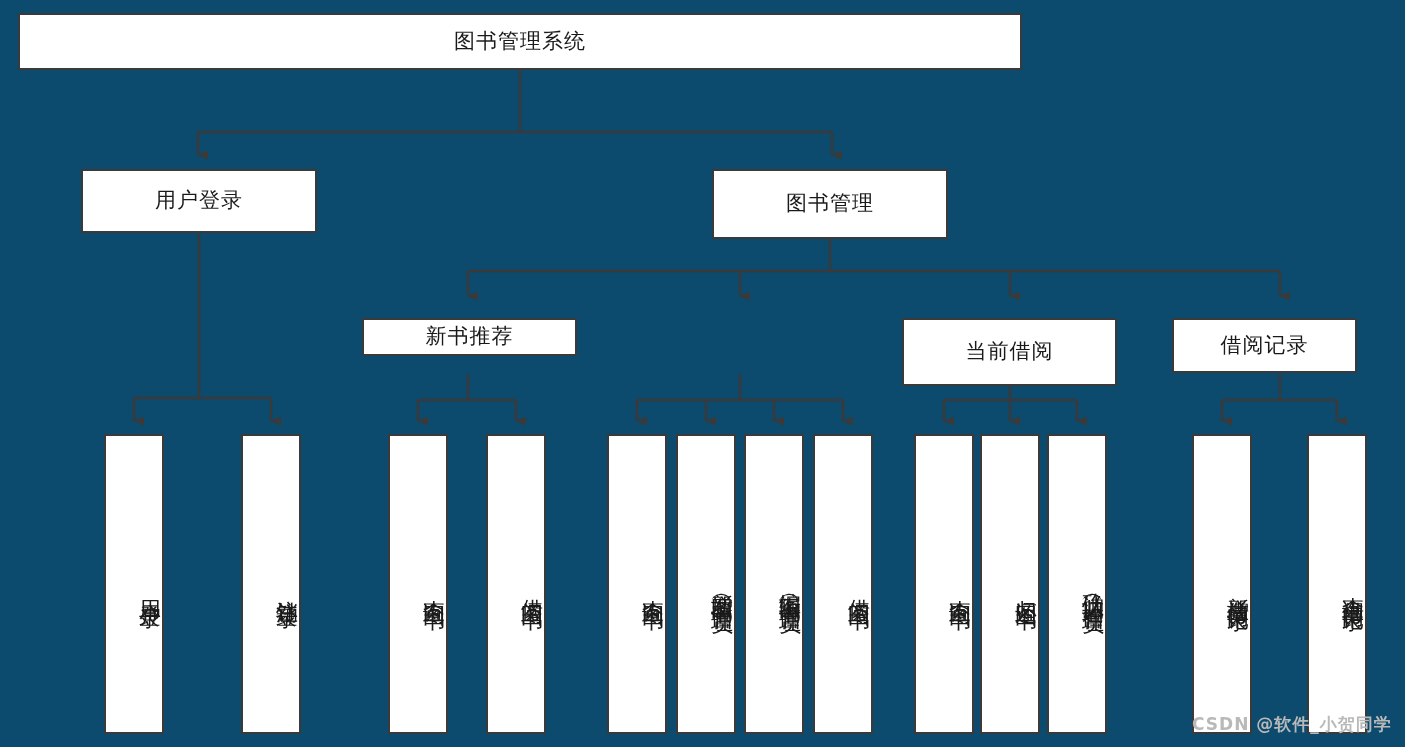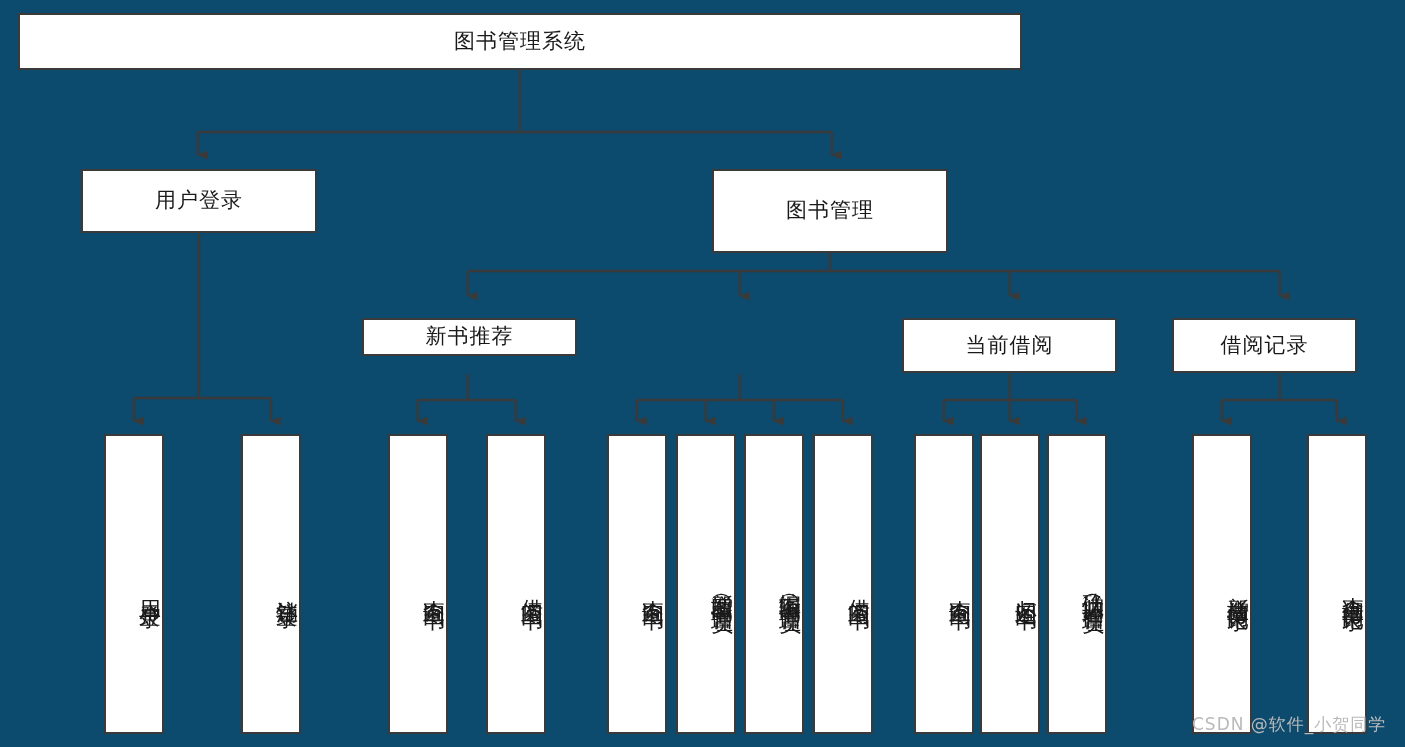--- a/index.html
+++ b/index.html
@@ -105,28 +105,28 @@
     </g>
   </svg>
 
   <div class="node h root" style="left:18px;top:13px;width:1004px;height:57px;">
     <span>图书管理系统</span>
   </div>
 
   <div class="node h" style="left:81px;top:169px;width:236px;height:64px;">
     <span>用户登录</span>
   </div>
-  <div class="node h" style="left:712px;top:169px;width:236px;height:84px;">
+  <div class="node h" style="left:712px;top:169px;width:236px;height:70px;">
     <span>图书管理</span>
   </div>
 
   <div class="node h" style="left:362px;top:318px;width:215px;height:38px;">
     <span>新书推荐</span>
   </div>
-  <div class="node h" style="left:902px;top:318px;width:215px;height:55px;">
+  <div class="node h" style="left:902px;top:318px;width:215px;height:68px;">
     <span>当前借阅</span>
   </div>
   <div class="node h" style="left:1172px;top:318px;width:185px;height:55px;">
     <span>借阅记录</span>
   </div>
 
   <div class="node v" style="left:104px;top:434px;width:60px;height:300px;">
     <span class="vtxt">用户登录</span>
   </div>
   <div class="node v" style="left:241px;top:434px;width:60px;height:300px;">
@@ -163,15 +163,15 @@
     <span class="vtxt">确认归还（管理员）</span>
   </div>
 
   <div class="node v" style="left:1192px;top:434px;width:60px;height:300px;">
     <span class="vtxt">新增借阅记录</span>
   </div>
   <div class="node v" style="left:1307px;top:434px;width:60px;height:300px;">
     <span class="vtxt">查询借阅记录</span>
   </div>
 
-  <div class="watermark" style="left:1192px;top:713px;">CSDN @软件_小贺同学</div>
+  <div class="watermark" style="left:1192px;top:713px;font-weight:bold;">CSDN @软件_小贺同学</div>
 
 </div>
 
 </body></html>

